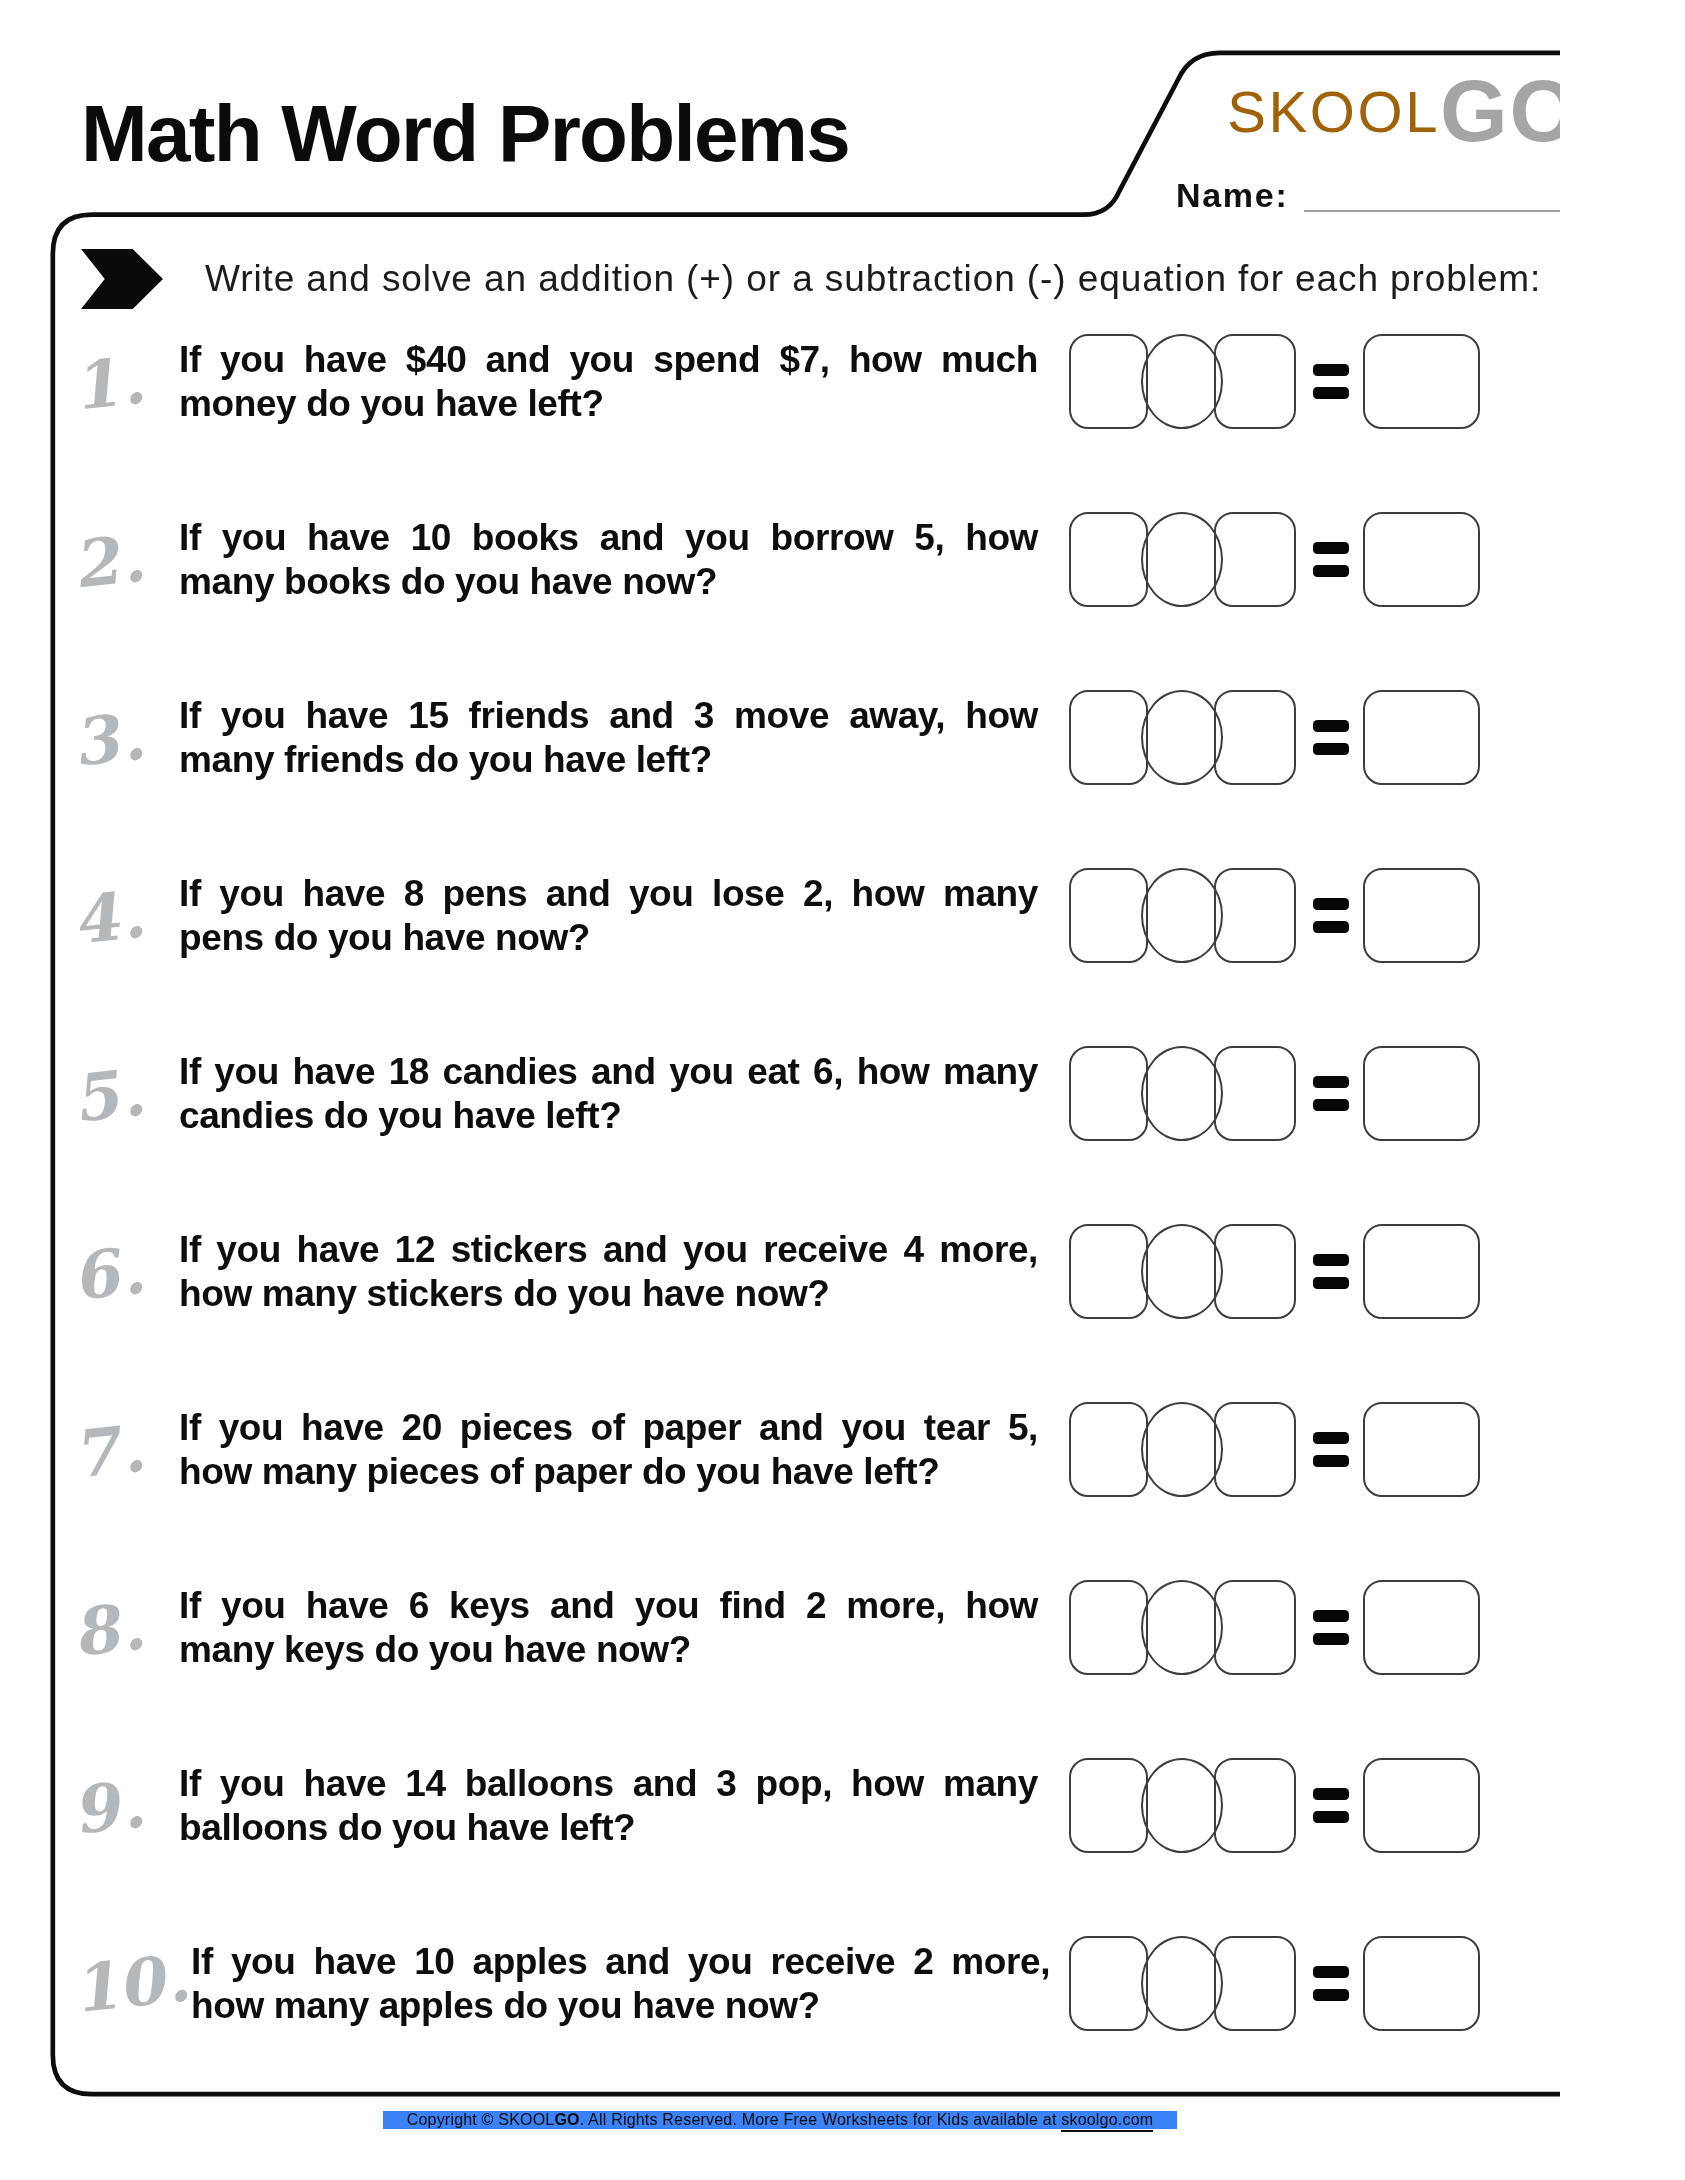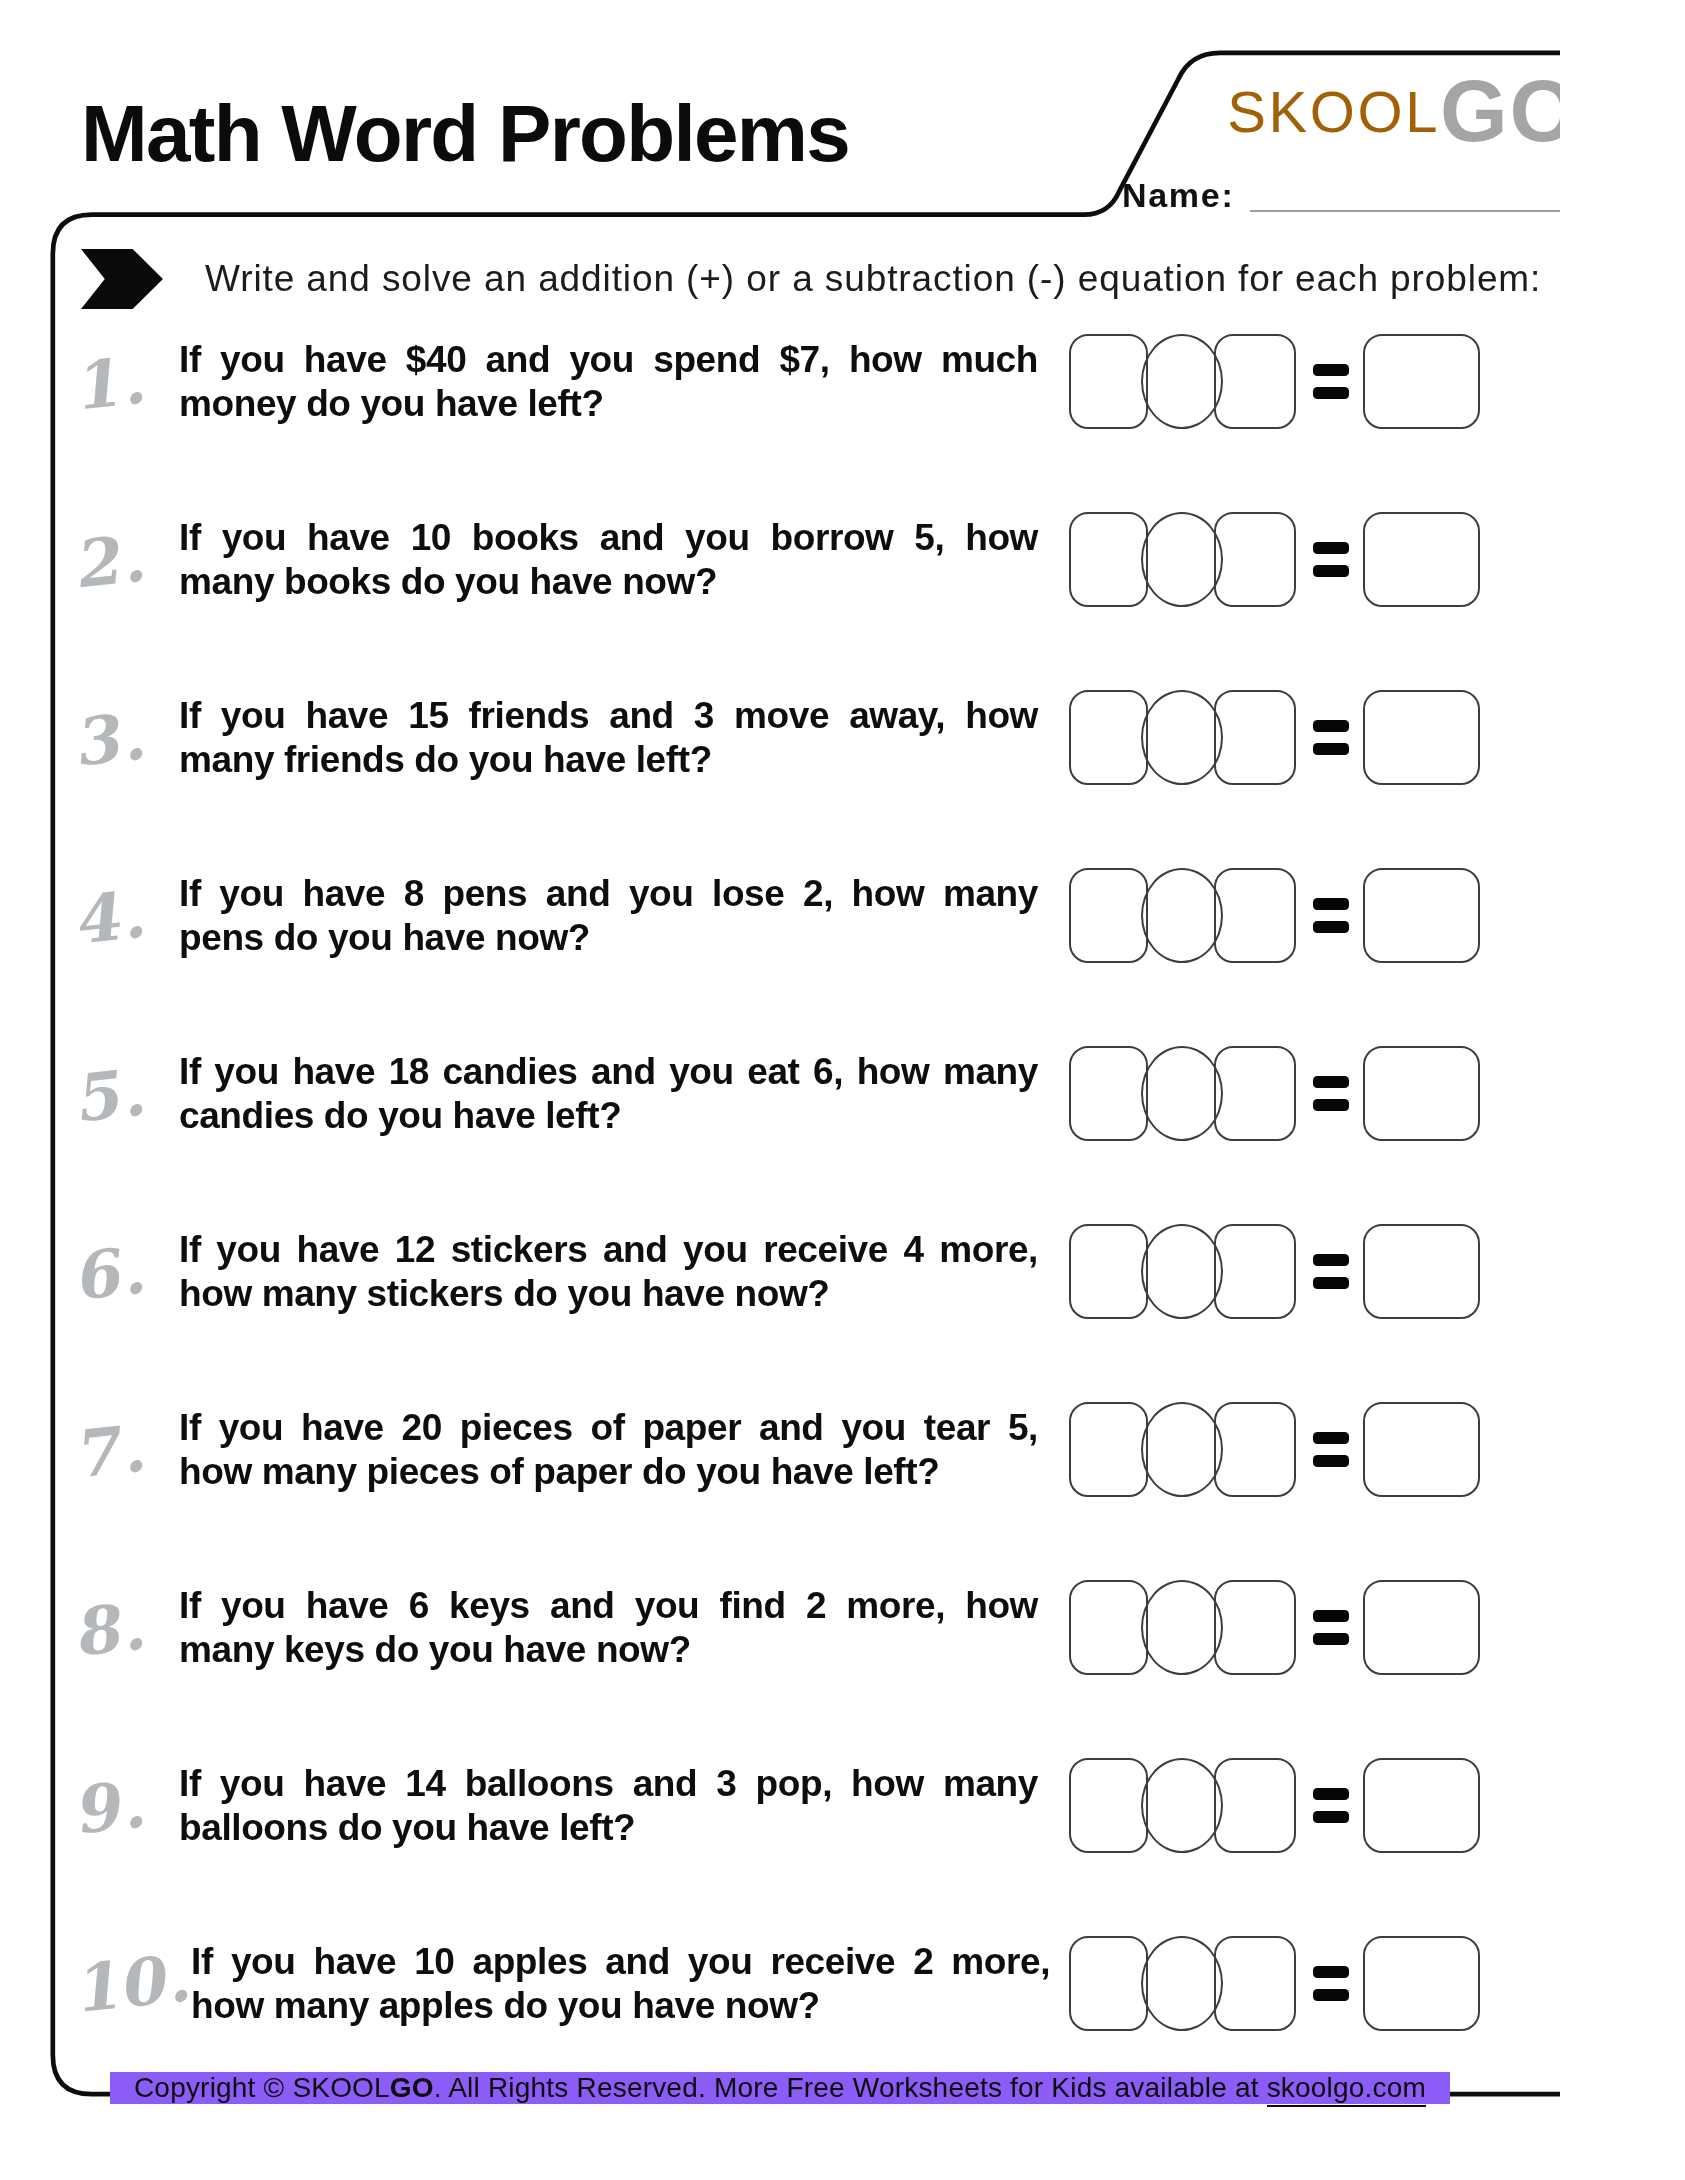--- a/index.html
+++ b/index.html
@@ -29,21 +29,21 @@
   }
   .logo-skool{
     font-size:58px;font-weight:300;letter-spacing:2.6px;color:#a16207;
   }
   .logo-go{
     font-size:87px;font-weight:800;letter-spacing:1.7px;color:var(--logo-gray,#a5a5a5);
   }
 
   
   .name-row{
-    position:absolute;left:1122px;top:167px;width:473px;height:48px;
+    position:absolute;left:1176px;top:167px;width:473px;height:48px;
     display:flex;align-items:flex-end;
   }
   .name-label{font-size:34px;font-weight:700;letter-spacing:1.7px;color:#111;}
   .name-line{
     flex:0 0 auto;width:332px;height:0;margin-left:15.3px;margin-bottom:3.4px;
     border-top:2.6px solid #9aa0a3;
   }
 
   
   .instruction{
@@ -101,22 +101,22 @@
     display:block;width:36px;height:12.8px;border-radius:4.3px;background:#060606;
   }
   .abox.result{left:294px;width:117px;}
 
   
   .footer{
     position:absolute;left:0;top:2072px;width:100%;
     text-align:center;
   }
   .footer-inner{
-    display:inline-block;background:#8b5cf6;padding:0 24px;
-    font-size:28px;font-weight:400;color:#0c0c0c;letter-spacing:0.2px;
+    display:inline-block;background:#3b82f6;padding:0 24px;
+    font-size:16px;font-weight:400;color:#0c0c0c;letter-spacing:0.2px;margin-top:39px;
   }
   .footer-go{font-weight:800;}
   .footer-link{
     color:#0c0c0c;border-bottom:2.6px solid #0c0c0c;padding-bottom:1.7px;cursor:pointer;
   }
 </style>
 </head>
 <body>
 
 <div class="page">

